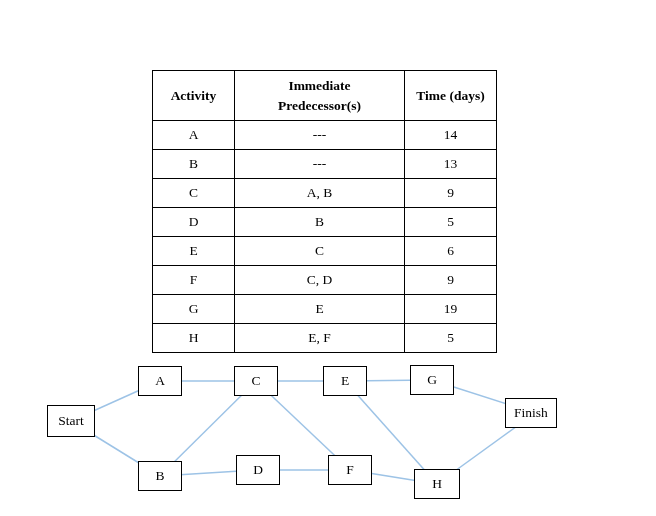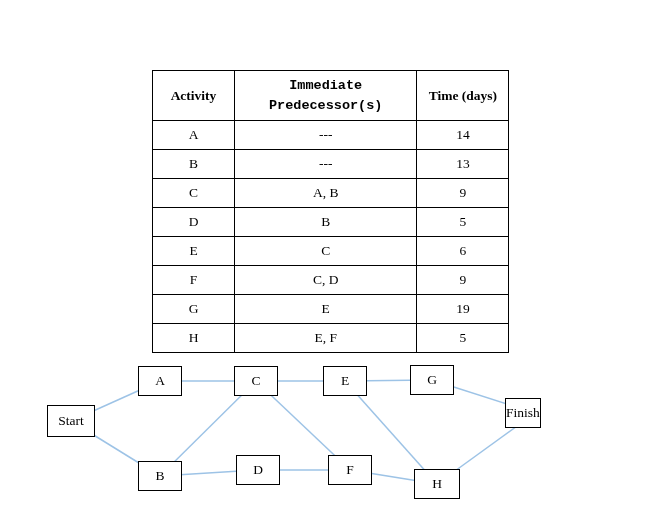--- a/index.html
+++ b/index.html
@@ -24,21 +24,21 @@
     border: 1px solid #000;
     text-align: center;
     vertical-align: middle;
   }
   .activity-table th {
     font-weight: bold;
     padding: 5px 8px;
     line-height: 1.45;
   }
   .activity-table th:nth-child(1) { width: 82px; }
-  .activity-table th:nth-child(2) { width: 170px; padding-left: 34px; padding-right: 34px; font-family: Liberation Mono, monospace; }
+  .activity-table th:nth-child(2) { width: 170px; padding-left: 34px; padding-right: 34px; }
   .activity-table th:nth-child(3) { width: 92px; }
   .activity-table td { height: 29px; padding: 0 6px; }
 
   
   .diagram {
     position: absolute;
     left: 0; top: 0;
     width: 656px; height: 516px;
   }
   .edges-layer {
@@ -128,14 +128,14 @@
     </svg>
 <div class="node" style="left: 47px; top: 405px; width: 48px; height: 32px;">Start</div>
     <div class="node" style="left: 138px; top: 366px; width: 44px; height: 30px;">A</div>
     <div class="node" style="left: 138px; top: 461px; width: 44px; height: 30px;">B</div>
     <div class="node" style="left: 234px; top: 366px; width: 44px; height: 30px;">C</div>
     <div class="node" style="left: 236px; top: 455px; width: 44px; height: 30px;">D</div>
     <div class="node" style="left: 323px; top: 366px; width: 44px; height: 30px;">E</div>
     <div class="node" style="left: 328px; top: 455px; width: 44px; height: 30px;">F</div>
     <div class="node" style="left: 410px; top: 365px; width: 44px; height: 30px;">G</div>
     <div class="node" style="left: 414px; top: 469px; width: 46px; height: 30px;">H</div>
-    <div class="node" style="left: 505px; top: 398px; width: 36px; height: 30px;">Finish</div>
+    <div class="node" style="left: 505px; top: 398px; width: 52px; height: 30px;">Finish</div>
   </div>
 
 </body></html>

